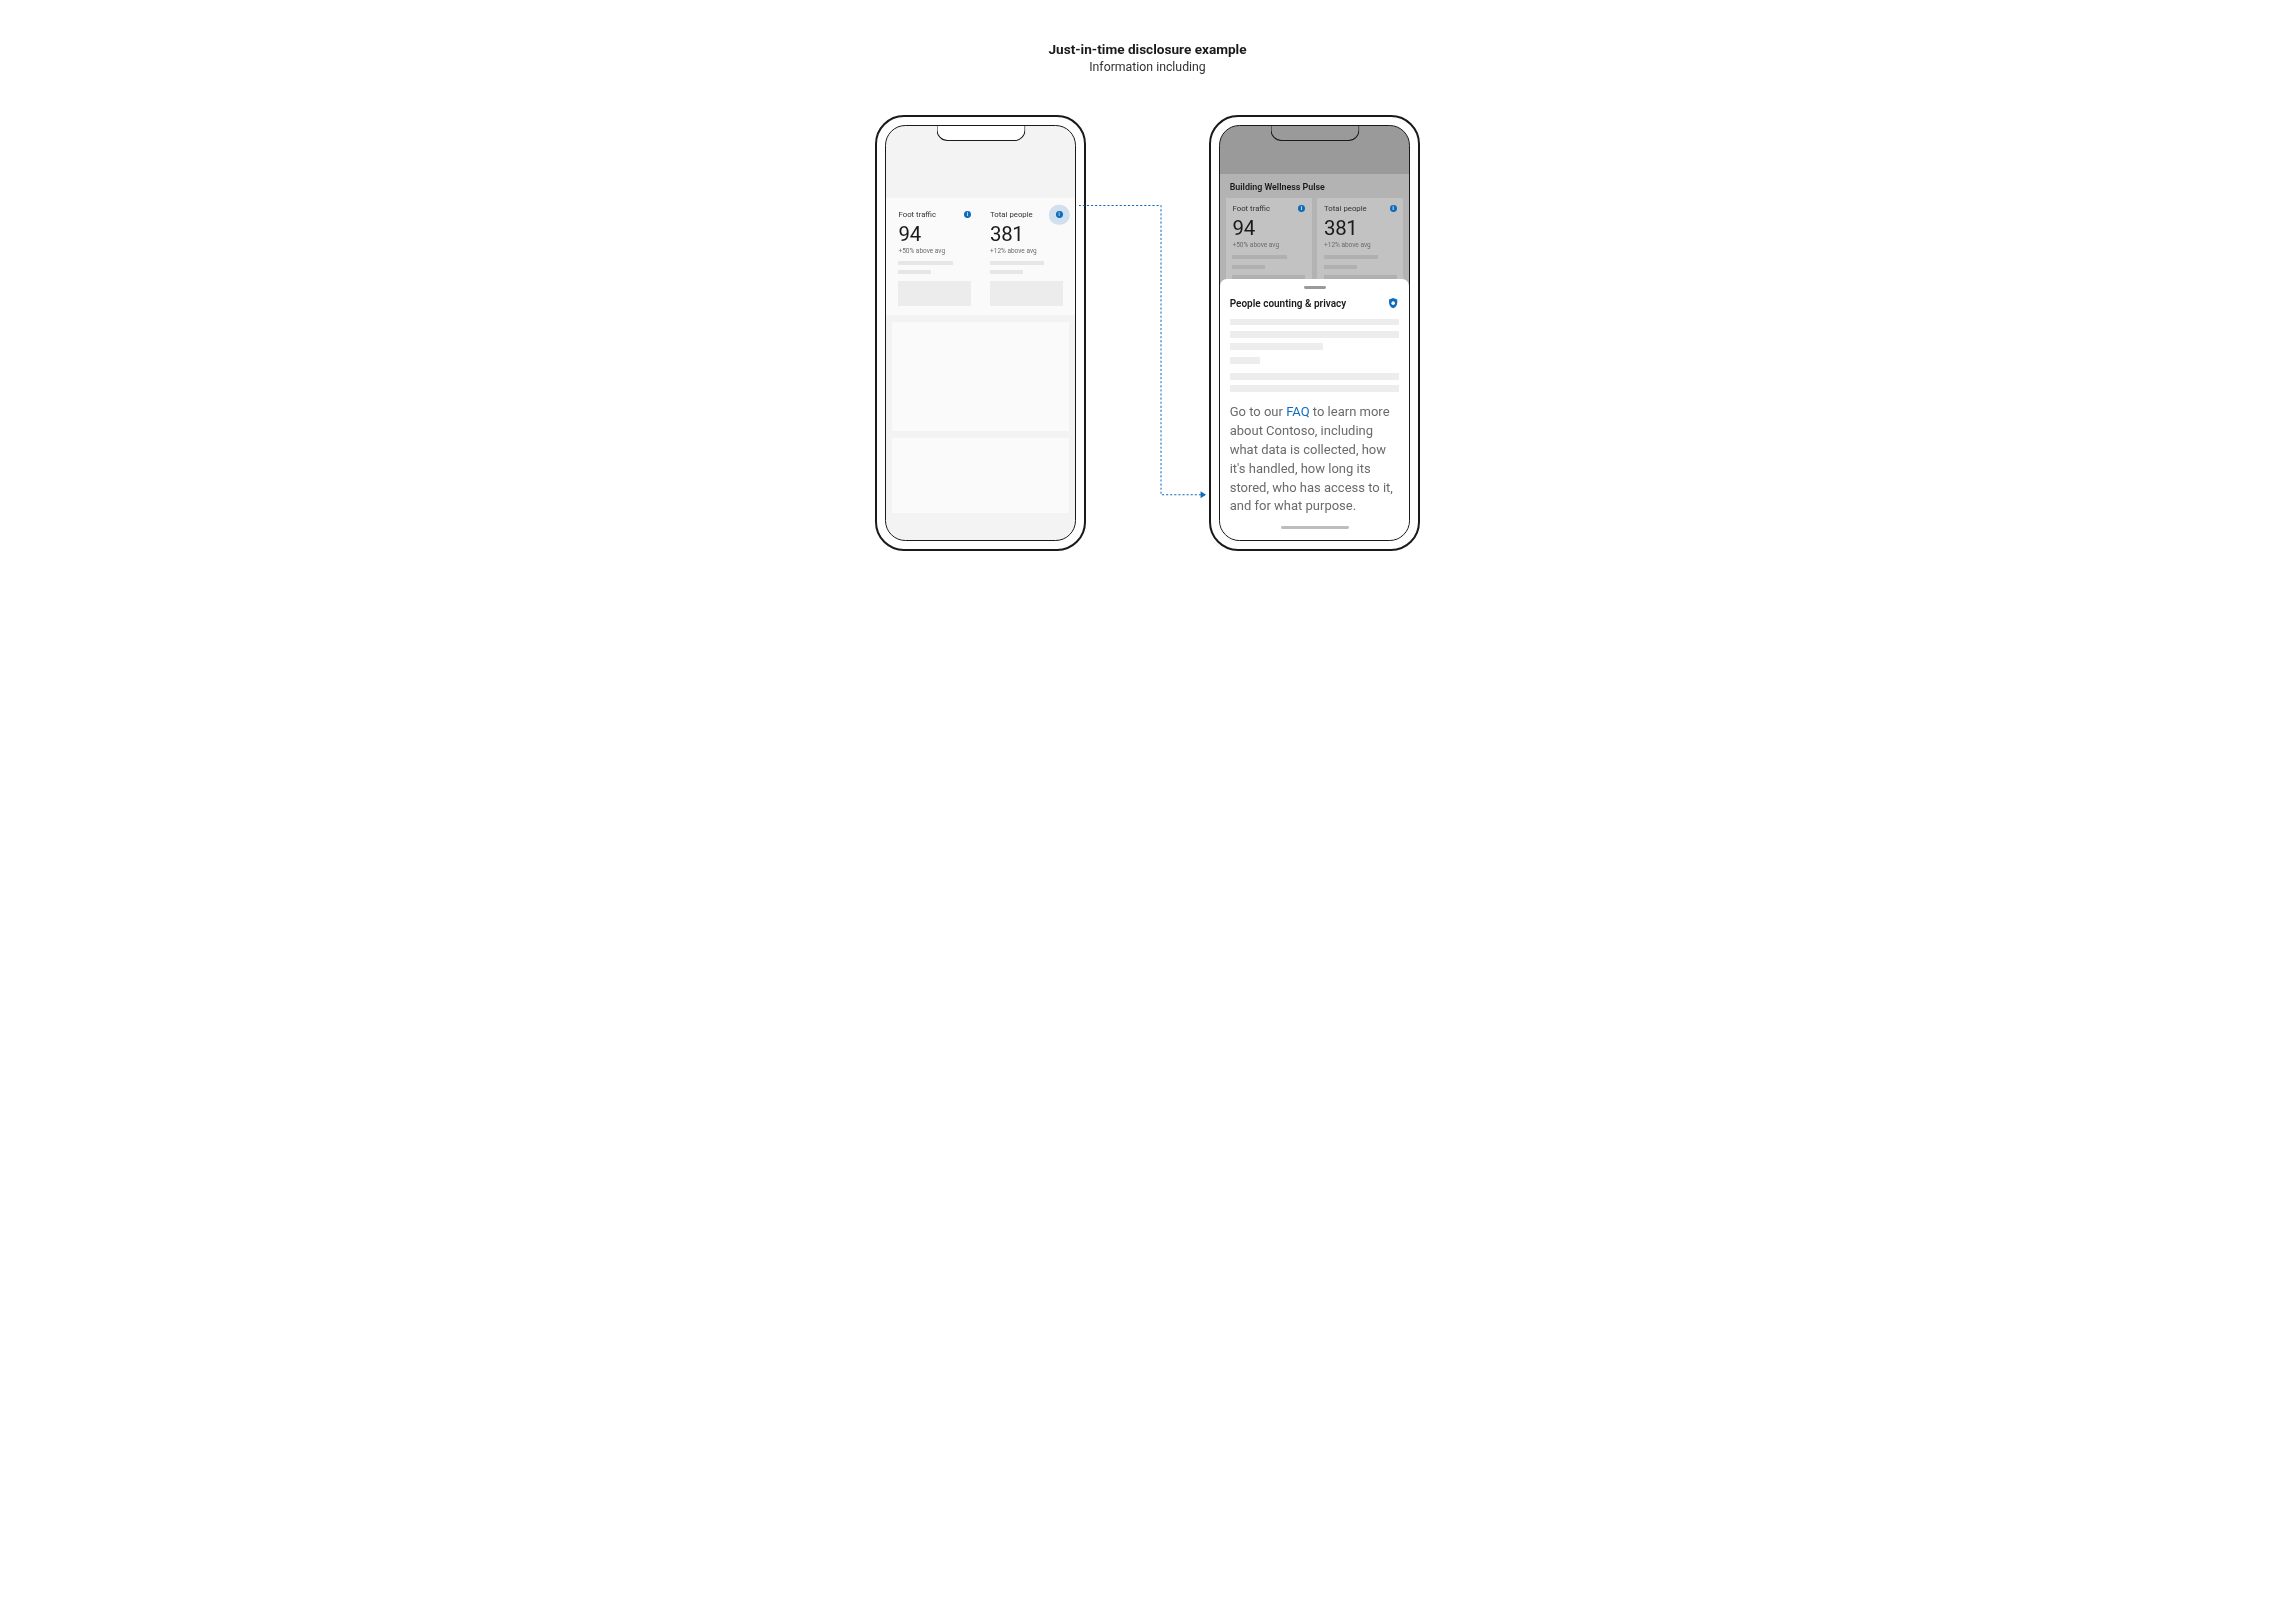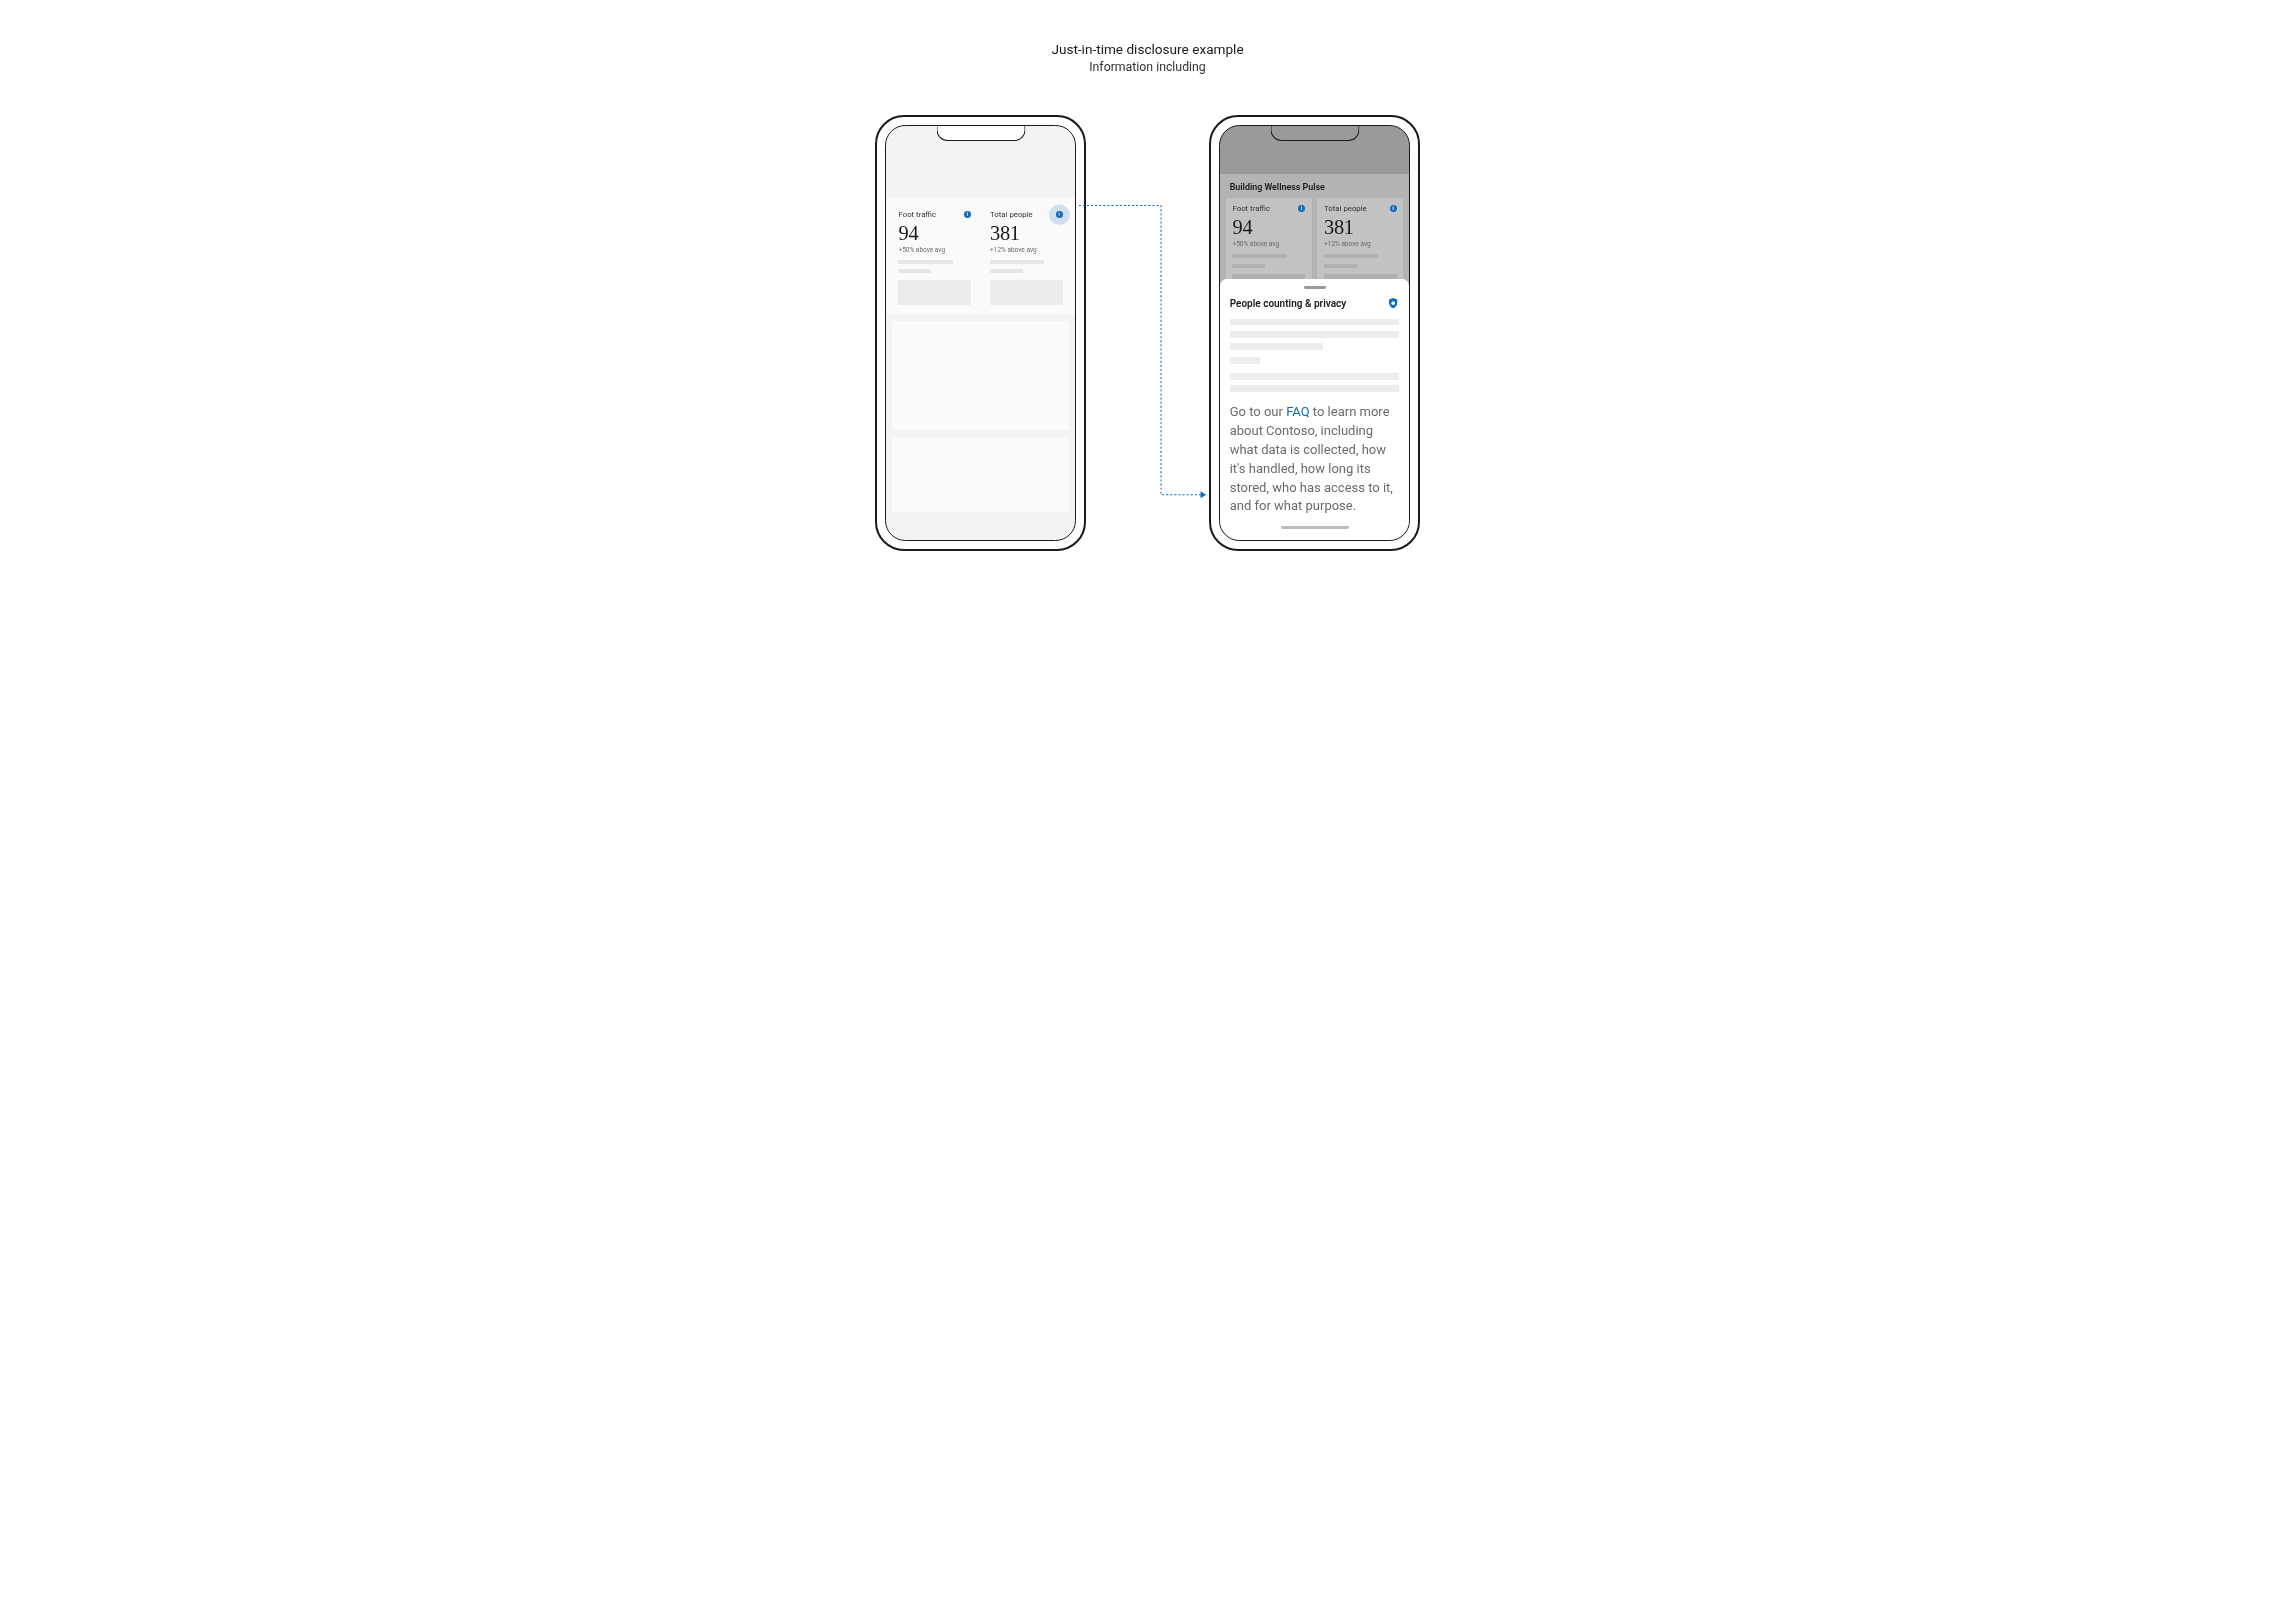--- a/index.html
+++ b/index.html
@@ -8,21 +8,21 @@
       background: #fff;
       display: flex;
       flex-direction: column;
       align-items: center;
       padding: 41px 13.6px;
       min-height: 100vh;
     }
 
     .page-title {
       font-size: 13.6px;
-      font-weight: 400;
+      font-weight: 700;
       color: #1a1a1a;
     }
     .page-subtitle {
       font-size: 12.3px;
       font-weight: 400;
       color: #333;
       text-align: center;
       margin-top: 2.7px;
     }
 
@@ -149,21 +149,20 @@
       left: 50%;
       transform: translate(-50%, -50%);
     }
 
     .stat-value {
       font-size: 20.4px;
       font-weight: 400;
       color: #1a1a1a;
       letter-spacing: -0.3px;
       margin-top: 2.7px;
-      font-family: Liberation Serif, serif;
     }
     .stat-sub {
       font-size: 6.5px;
       color: #6b6b6b;
       margin-top: 1.4px;
     }
 
     .ph-line {
       height: 4.1px;
       background: #e6e6e6;

